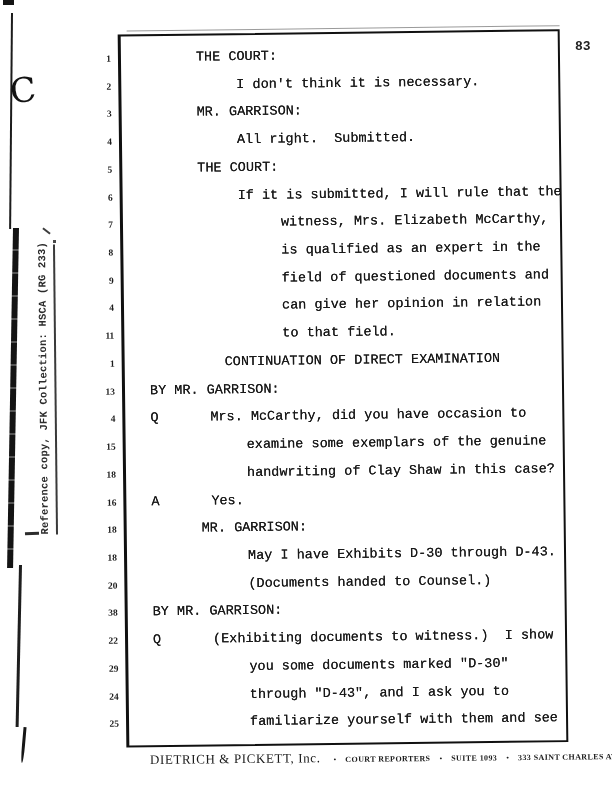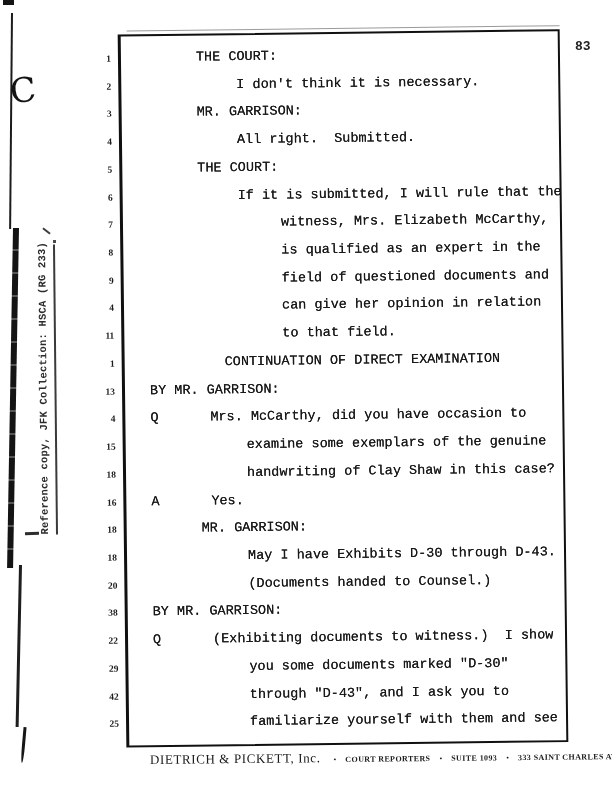--- a/index.html
+++ b/index.html
@@ -226,21 +226,21 @@
         <div class="t-row ind-qa" style="top: 597.12px;">
           <span class="t-num">22</span>
           <span class="t-label">Q</span>
           <span class="t-text">(Exhibiting documents to witness.)  I show</span>
         </div>
         <div class="t-row ind-qacont" style="top: 624.84px;">
           <span class="t-num">29</span>
           <span class="t-text">you some documents marked "D-30"</span>
         </div>
         <div class="t-row ind-qacont" style="top: 652.56px;">
-          <span class="t-num">42</span>
+          <span class="t-num">24</span>
           <span class="t-text">through "D-43", and I ask you to</span>
         </div>
         <div class="t-row ind-qacont" style="top: 680.28px;">
           <span class="t-num">25</span>
           <span class="t-text">familiarize yourself with them and see</span>
         </div>
       </div>
   </div>
 
   <div class="footer">

